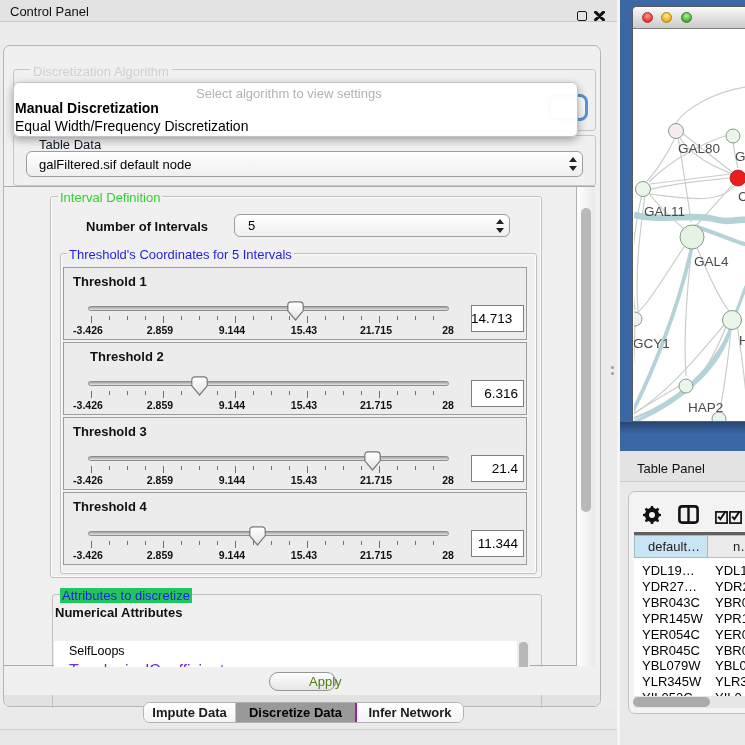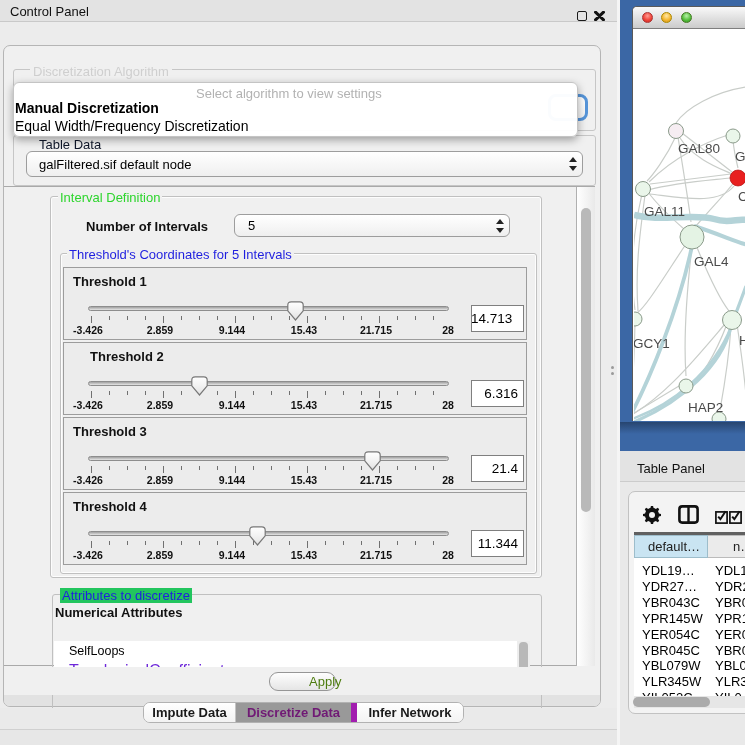--- a/index.html
+++ b/index.html
@@ -149,21 +149,21 @@
 
     <div class="abs" style="left:4px;top:667px;width:591px;height:28px;background:#f0f0f0;"></div>
 
     <div class="abs" style="left:269px;top:672px;width:67px;height:19px;background:linear-gradient(#fefefe,#e5e5e5);border:1px solid #969696;border-radius:9px;"></div>
     <div class="txt" style="left:285px;top:674px;font-size:13px;color:#4d7c0f;margin-left:24px;">Apply</div>
 
     <div class="abs" style="left:0;top:708px;width:617px;height:21px;background:#eaeaea;"></div>
 
     <div class="abs" id="bottabs" style="left:143px;top:702px;height:21px;display:flex;background:#fff;border:1px solid #b2b2b2;border-radius:7px;overflow:hidden;font-size:13px;color:#1a1a1a;">
       <div style="width:92px;display:flex;align-items:center;justify-content:center;border-right:1px solid #c4c4c4;background:linear-gradient(#ffffff,#f3f3f3);font-weight:bold;">Impute Data</div>
-      <div style="width:121px;display:flex;align-items:center;justify-content:center;background:#999999;color:#701a75;border-right:6px solid #a21caf;font-weight:bold;">Discretize Data</div>
+      <div style="width:121px;display:flex;align-items:center;justify-content:center;background:#999999;color:#000000;border-right:2px solid #a21caf;font-weight:bold;">Discretize Data</div>
       <div style="width:106px;display:flex;align-items:center;justify-content:center;background:linear-gradient(#ffffff,#f3f3f3);font-weight:bold;">Infer Network</div>
     </div>
 
     <div class="abs" style="left:13px;top:82px;width:565px;height:55px;background:rgba(255,255,255,0.97);border:1px solid #c4c4c4;border-radius:6px;box-shadow:0 3px 9px rgba(0,0,0,0.35);"></div>
     <div class="txt" style="left:196px;top:86px;font-size:13px;color:#b2b2b2;">Select algorithm to view settings</div>
     <div class="txt" style="left:15px;top:100px;font-size:14px;font-weight:bold;color:#000;">Manual Discretization</div>
     <div class="txt" style="left:15px;top:118px;font-size:14px;color:#000;">Equal Width/Frequency Discretization</div>
   </div>
 
   <div class="abs" style="left:611px;top:366px;width:3px;height:3px;border-radius:50%;background:#9a9a9a;"></div>

